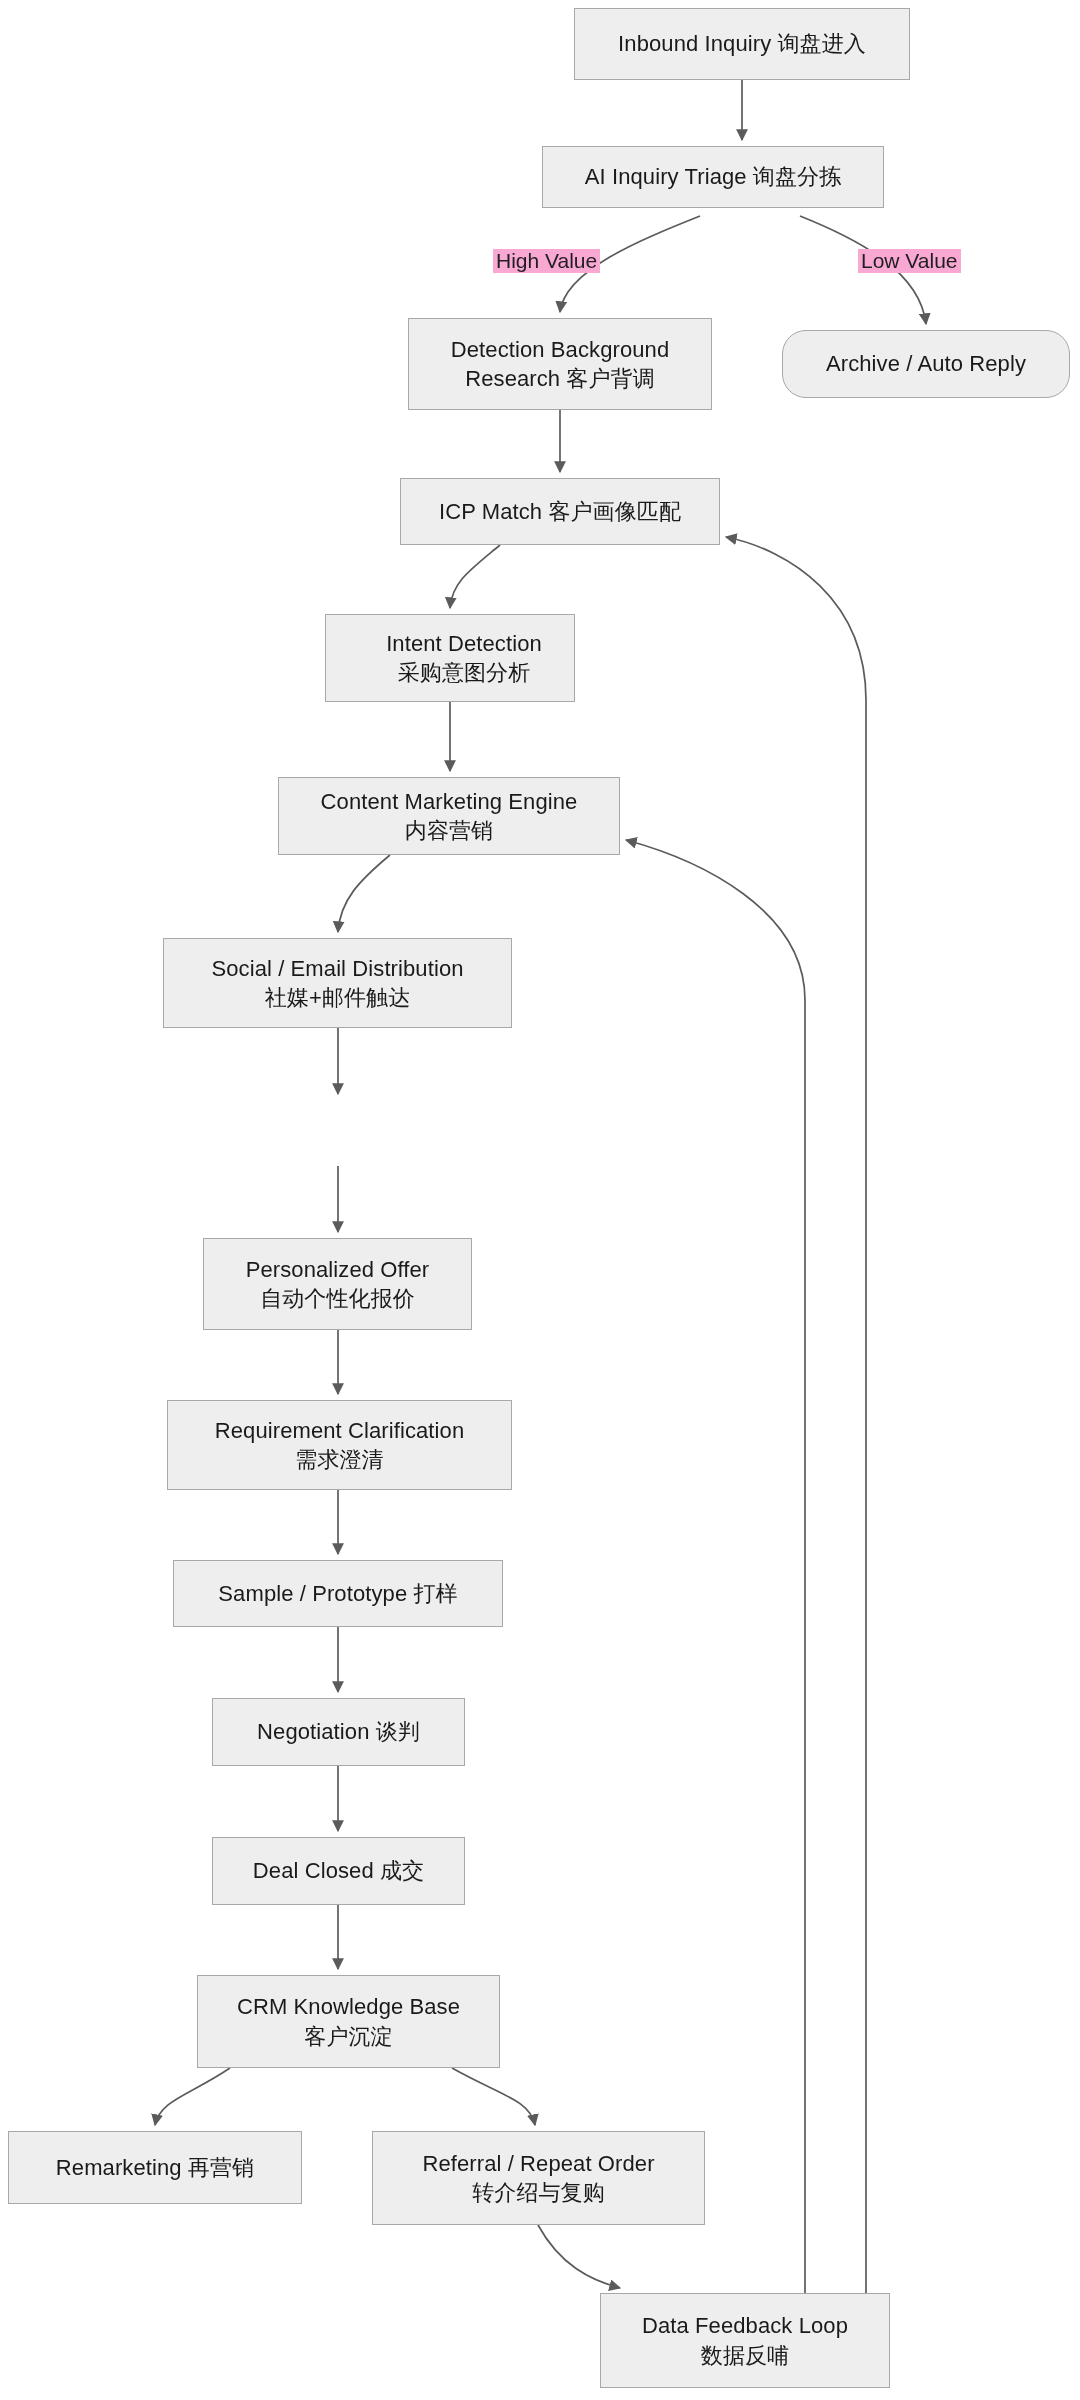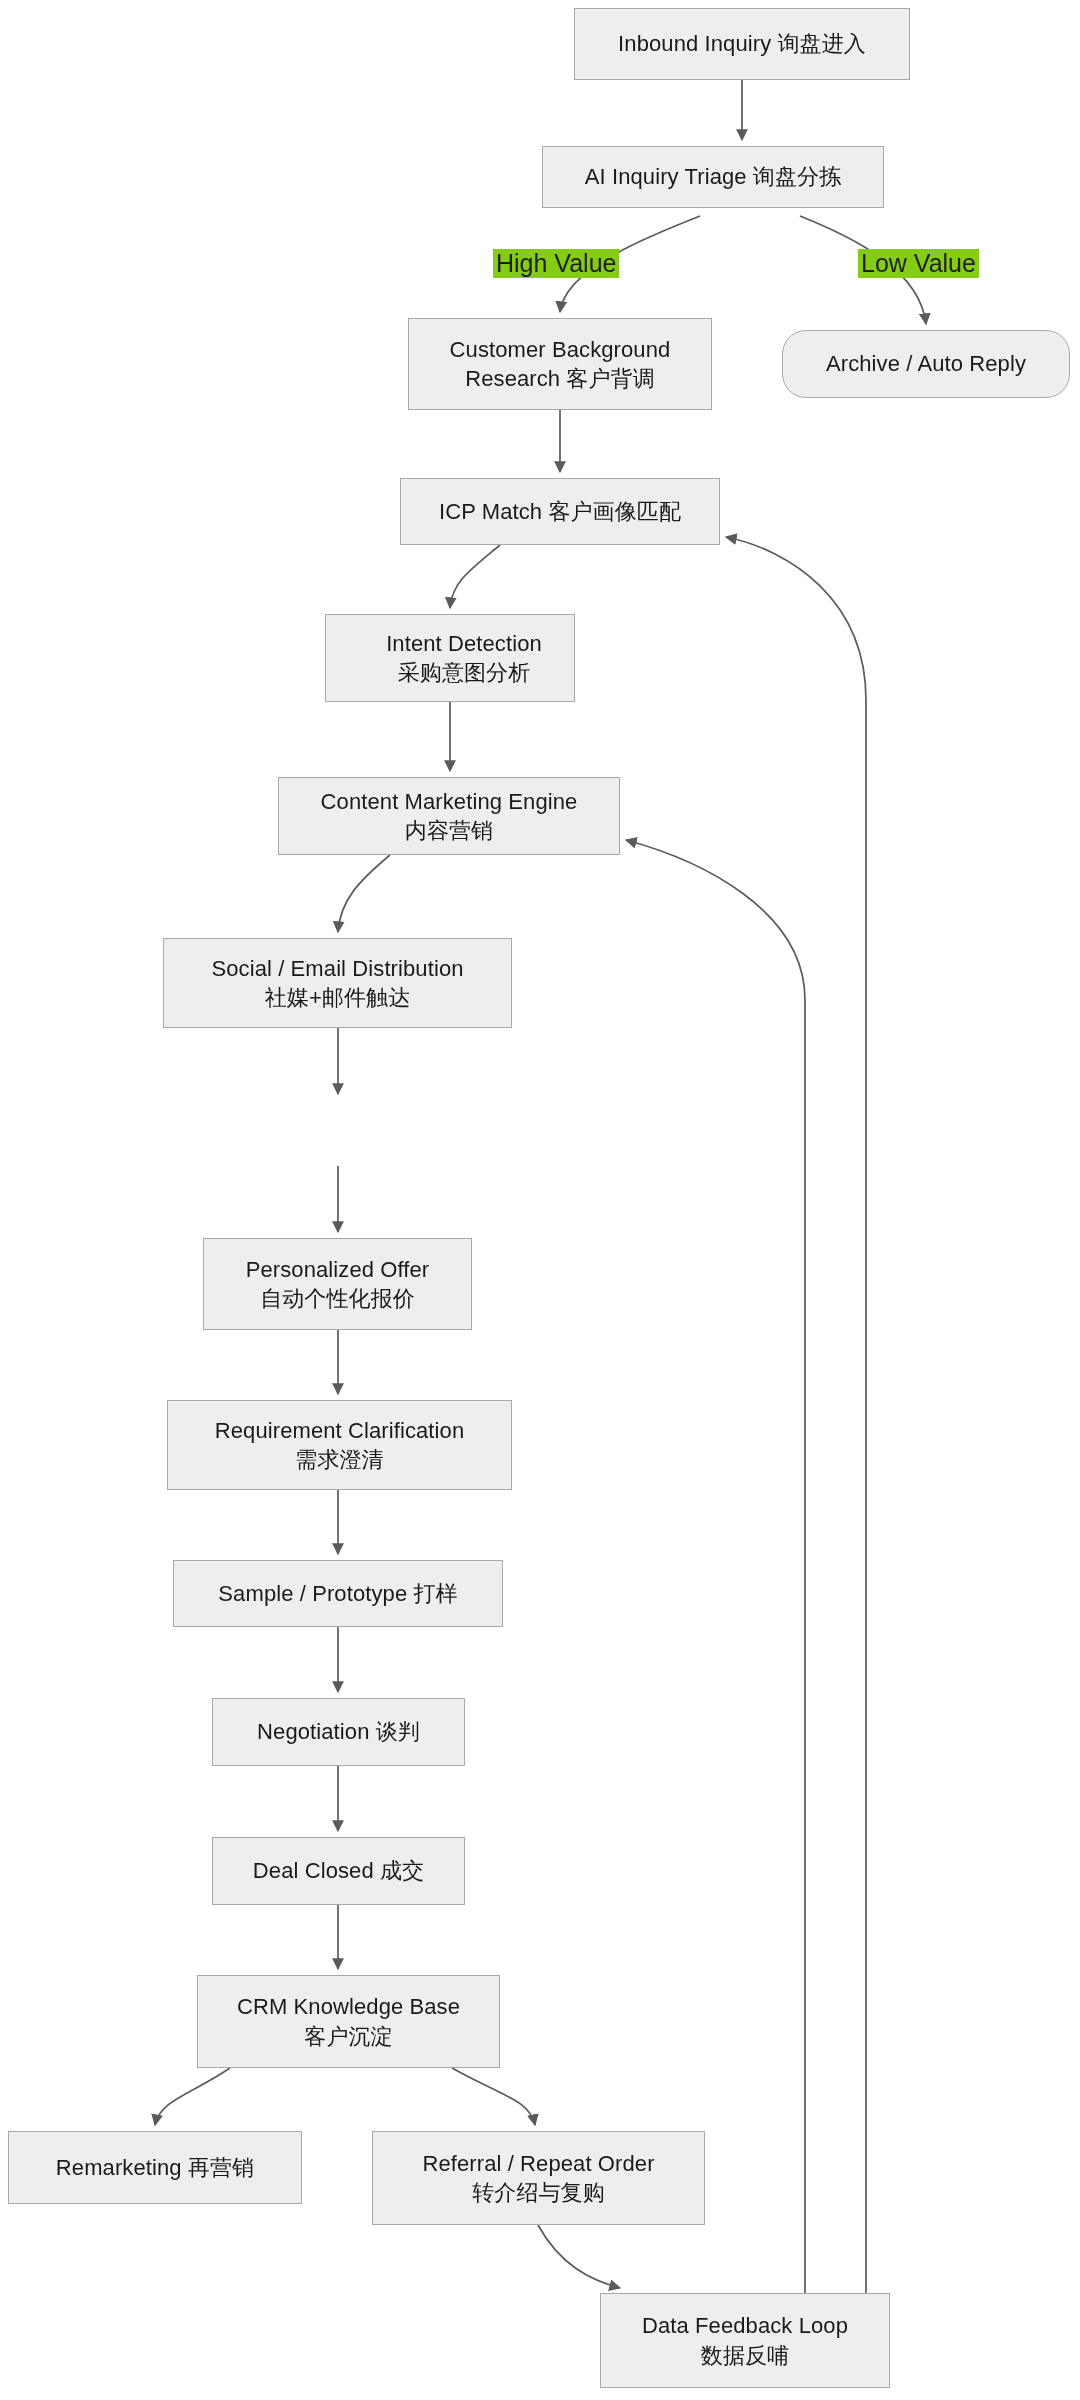--- a/index.html
+++ b/index.html
@@ -40,23 +40,23 @@
     text-align: center;
     color: #1a1a1a;
     font-size: 22px;
     line-height: 1.32;
     letter-spacing: 0.1px;
     white-space: pre-line;
     padding: 4px 8px;
   }
   .edge-label {
     position: absolute;
-    font-size: 25px;
+    font-size: 21px;
     color: #1f1f1f;
-    background: #84cc16;
+    background: #f9a8d4;
     padding: 0 3px;
     white-space: nowrap;
   }
 </style>
 </head>
 <body>
 
 <div id="flow-root">
 
   <svg class="edges" viewBox="0 0 1080 2400" xmlns="http://www.w3.org/2000/svg">
@@ -104,21 +104,21 @@
       <path d="M 805 2293 L 805 1000 C 805 910 700 860 626 840"></path>
 
       <path d="M 866 2293 L 866 700 C 866 600 790 550 726 537"></path>
     </g>
   </svg>
 
   <div class="node" style="left:574px; top:8px; width:336px; height:72px;">Inbound Inquiry 询盘进入</div>
 
   <div class="node" style="left:542px; top:146px; width:342px; height:62px;">AI Inquiry Triage 询盘分拣</div>
 
-  <div class="node" style="left:408px; top:318px; width:304px; height:92px;">Customer Background
+  <div class="node" style="left:408px; top:318px; width:304px; height:92px;">Detection Background
 Research 客户背调</div>
 
   <div class="node" style="left:782px; top:330px; width:288px; height:68px;border-radius:24px;">Archive / Auto Reply</div>
 
   <div class="node" style="left:400px; top:478px; width:320px; height:67px;">ICP Match 客户画像匹配</div>
 
   <div class="node" style="left:325px; top:614px; width:250px; height:88px;padding-left:36px;">Intent Detection
 采购意图分析</div>
 
   <div class="node" style="left:278px; top:777px; width:342px; height:78px;">Content Marketing Engine

